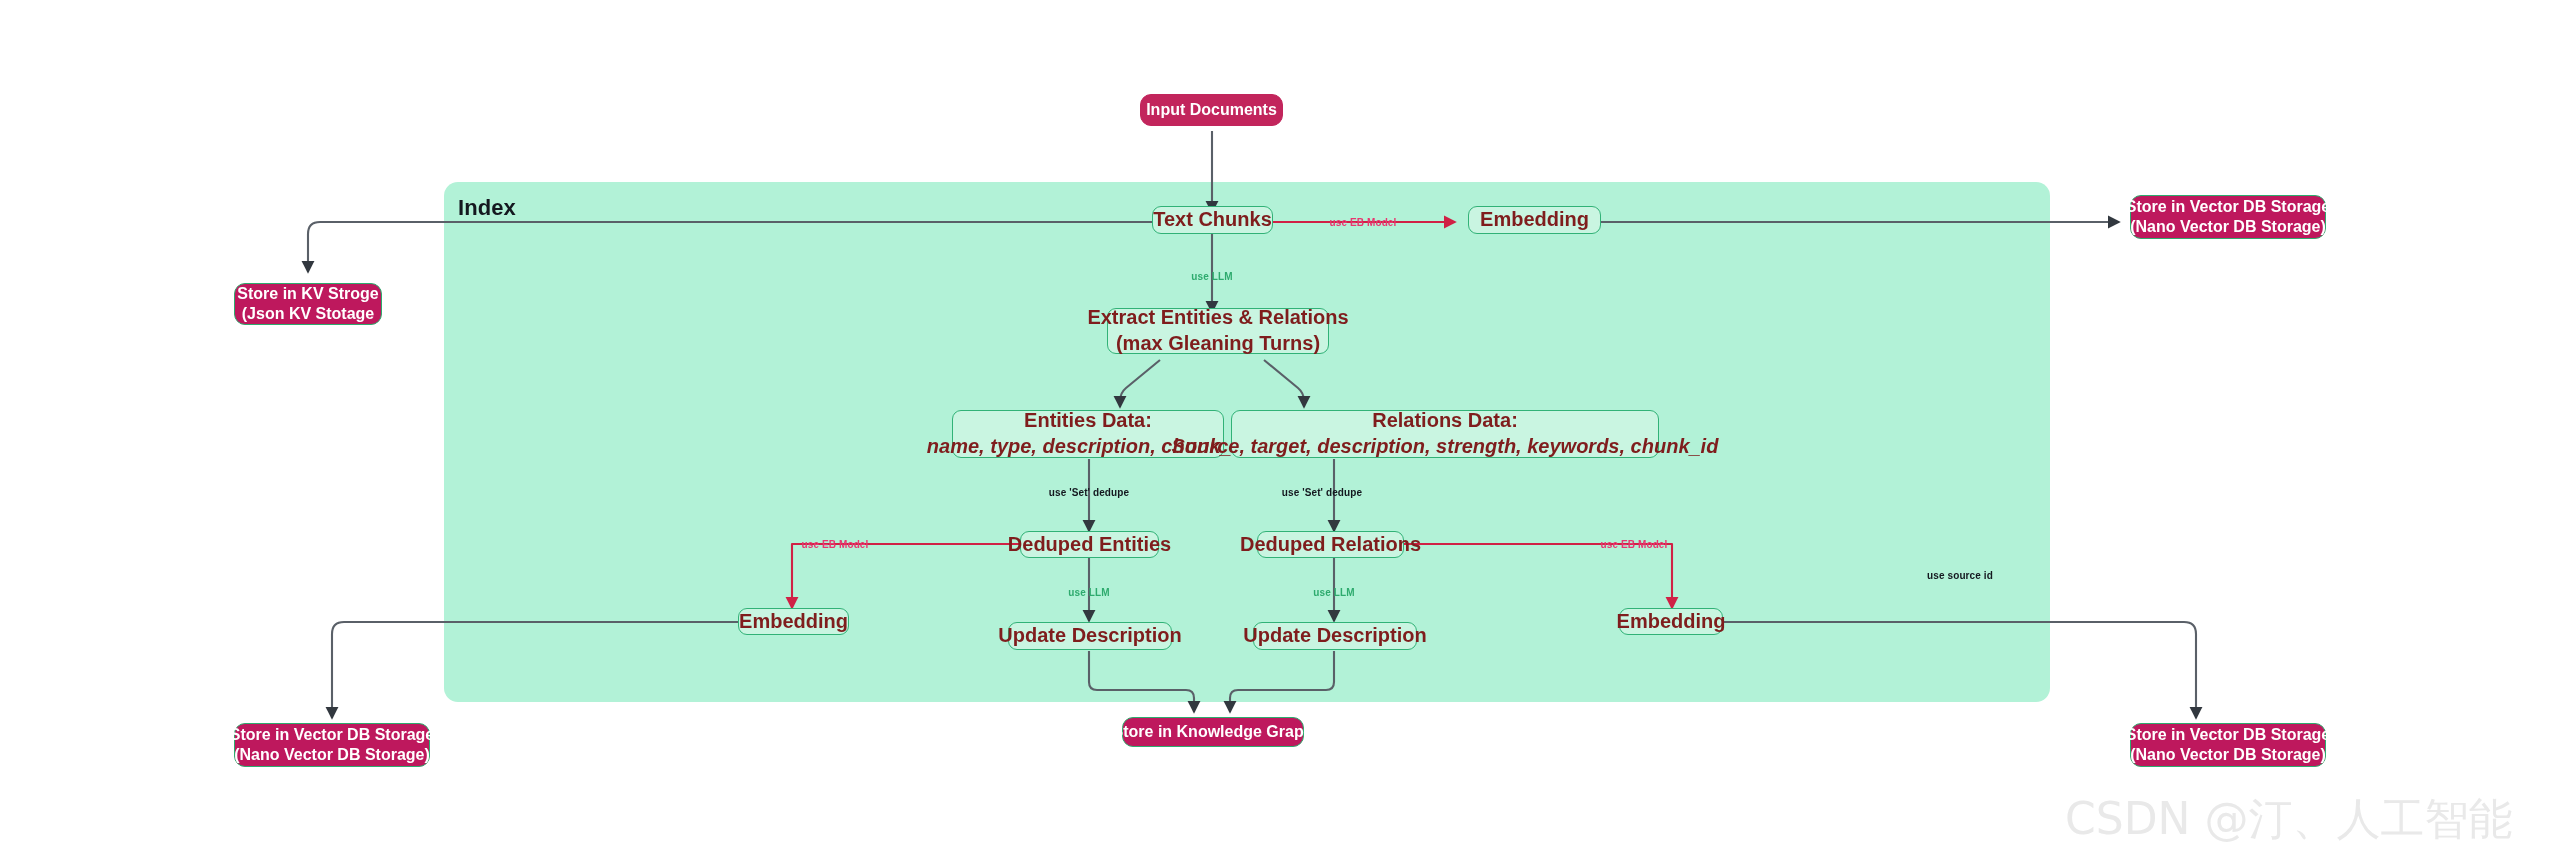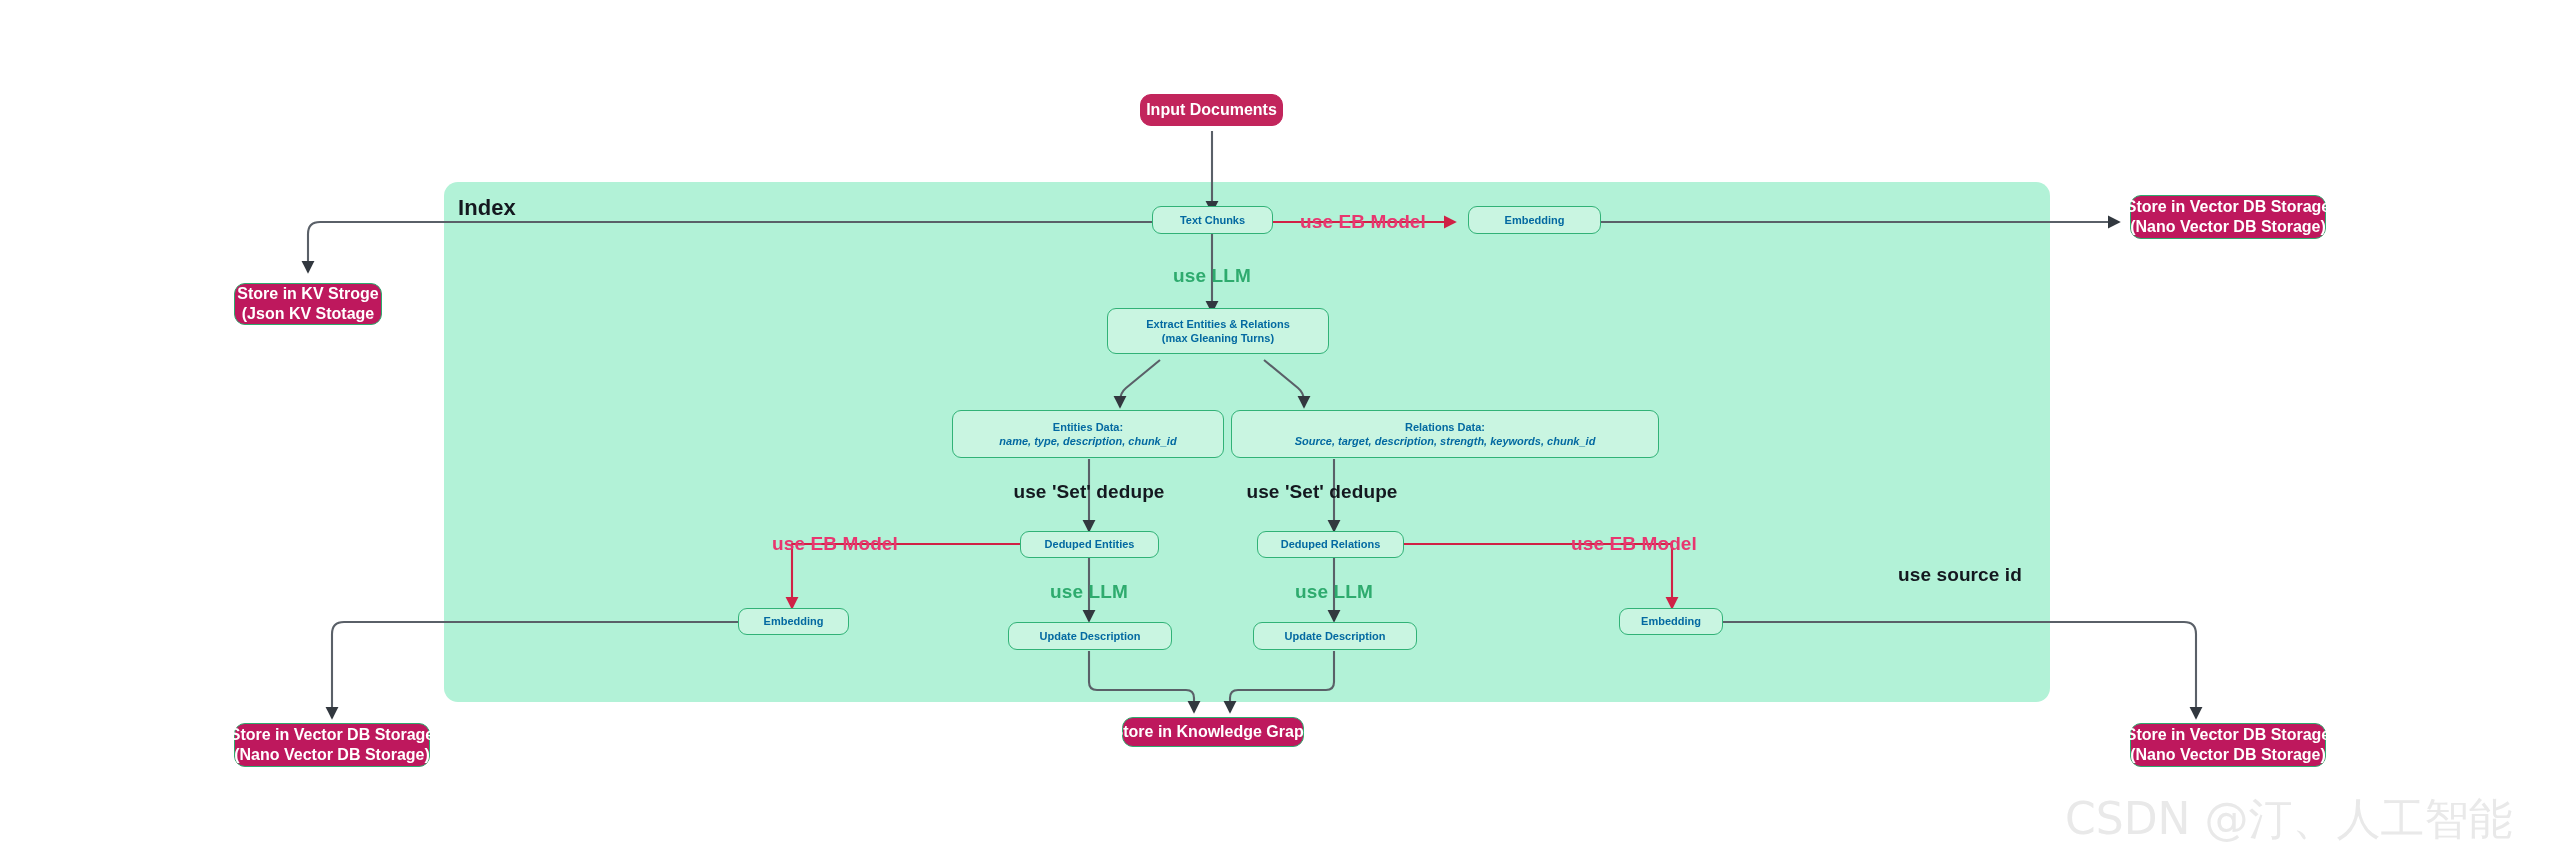--- a/index.html
+++ b/index.html
@@ -52,22 +52,22 @@
     align-items: center;
     justify-content: center;
     text-align: center;
     border-radius: 9px;
     white-space: nowrap;
     line-height: 1.28;
   }
   .node-outline {
     background: #c9f5e1;
     border: 1.6px solid #31b277;
-    color: #0369a1;
-    font-size: 11px;
+    color: #7f1d1d;
+    font-size: 20px;
     font-weight: 700;
   }
   .node-outline .sub {
     font-weight: 700;
   }
   .node-outline .ital {
     font-style: italic;
     font-weight: 700;
   }
   .node-solid-green {
@@ -83,21 +83,21 @@
     border: 1.6px solid #c2255c;
     color: #ffffff;
     font-size: 16px;
     font-weight: 700;
     border-radius: 11px;
   }
 
   
   .edge-label {
     position: absolute;
-    font-size: 19px;
+    font-size: 10px;
     font-weight: 700;
     white-space: nowrap;
     transform: translate(-50%, -50%);
     background: transparent;
     letter-spacing: .1px;
   }
   .lbl-dark  { color: #14181f; }
   .lbl-green { color: #2eab6e; }
   .lbl-pink  { color: #e8366f; }
 

